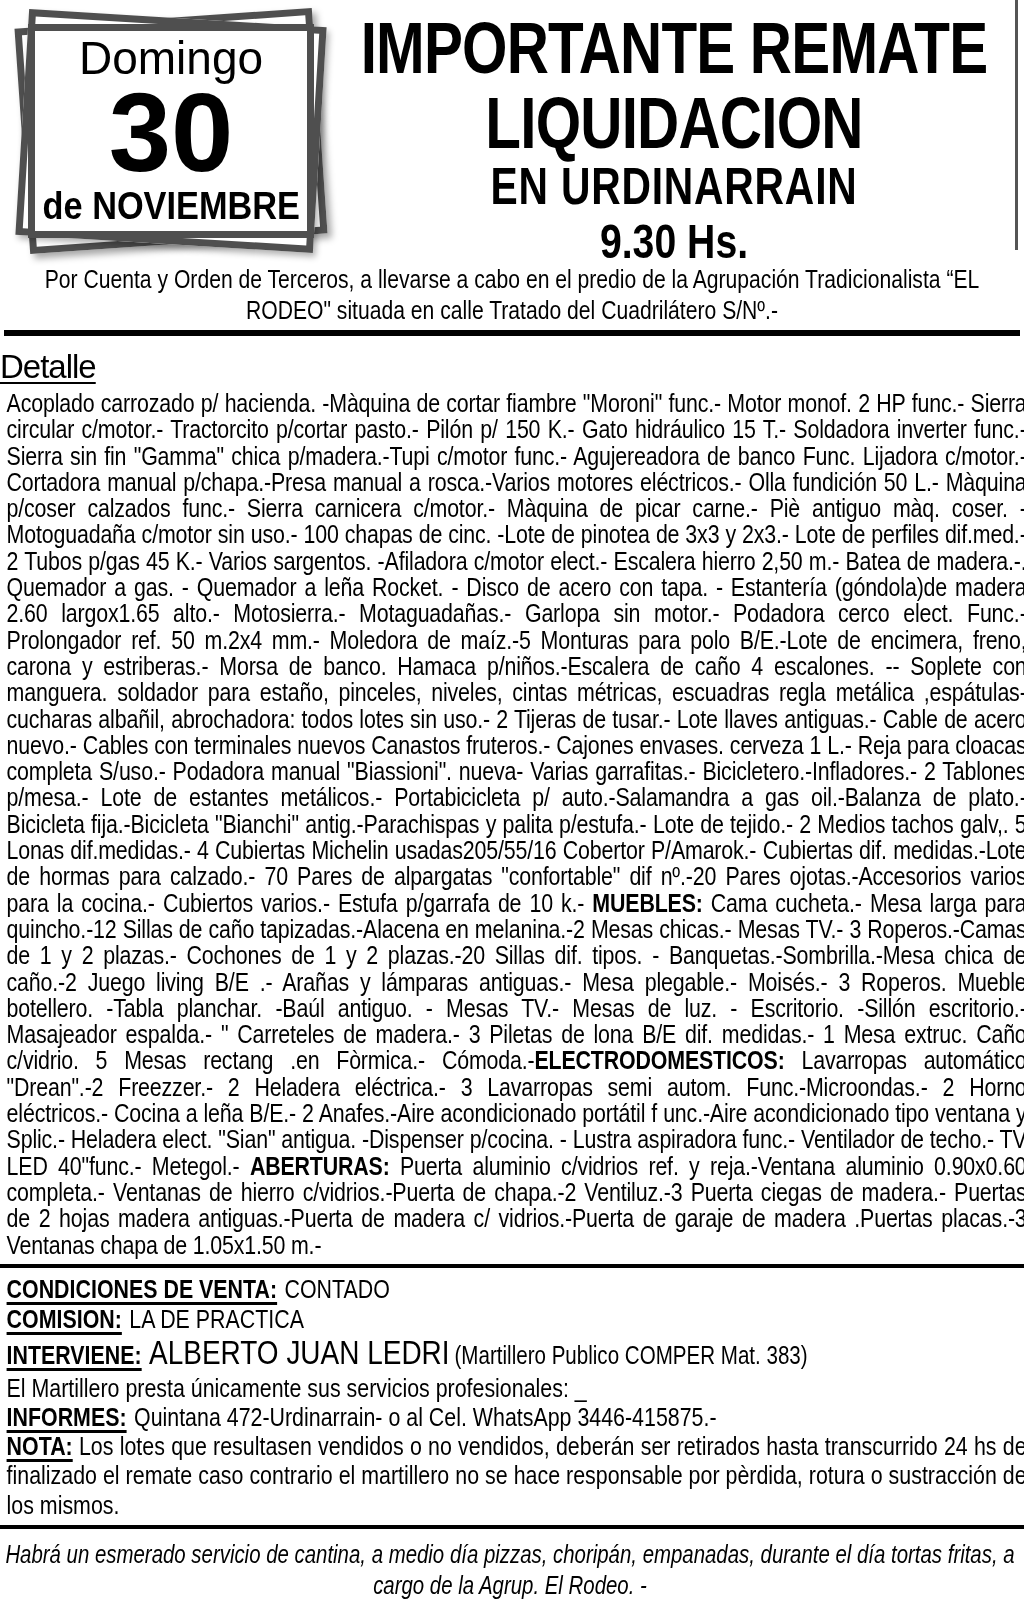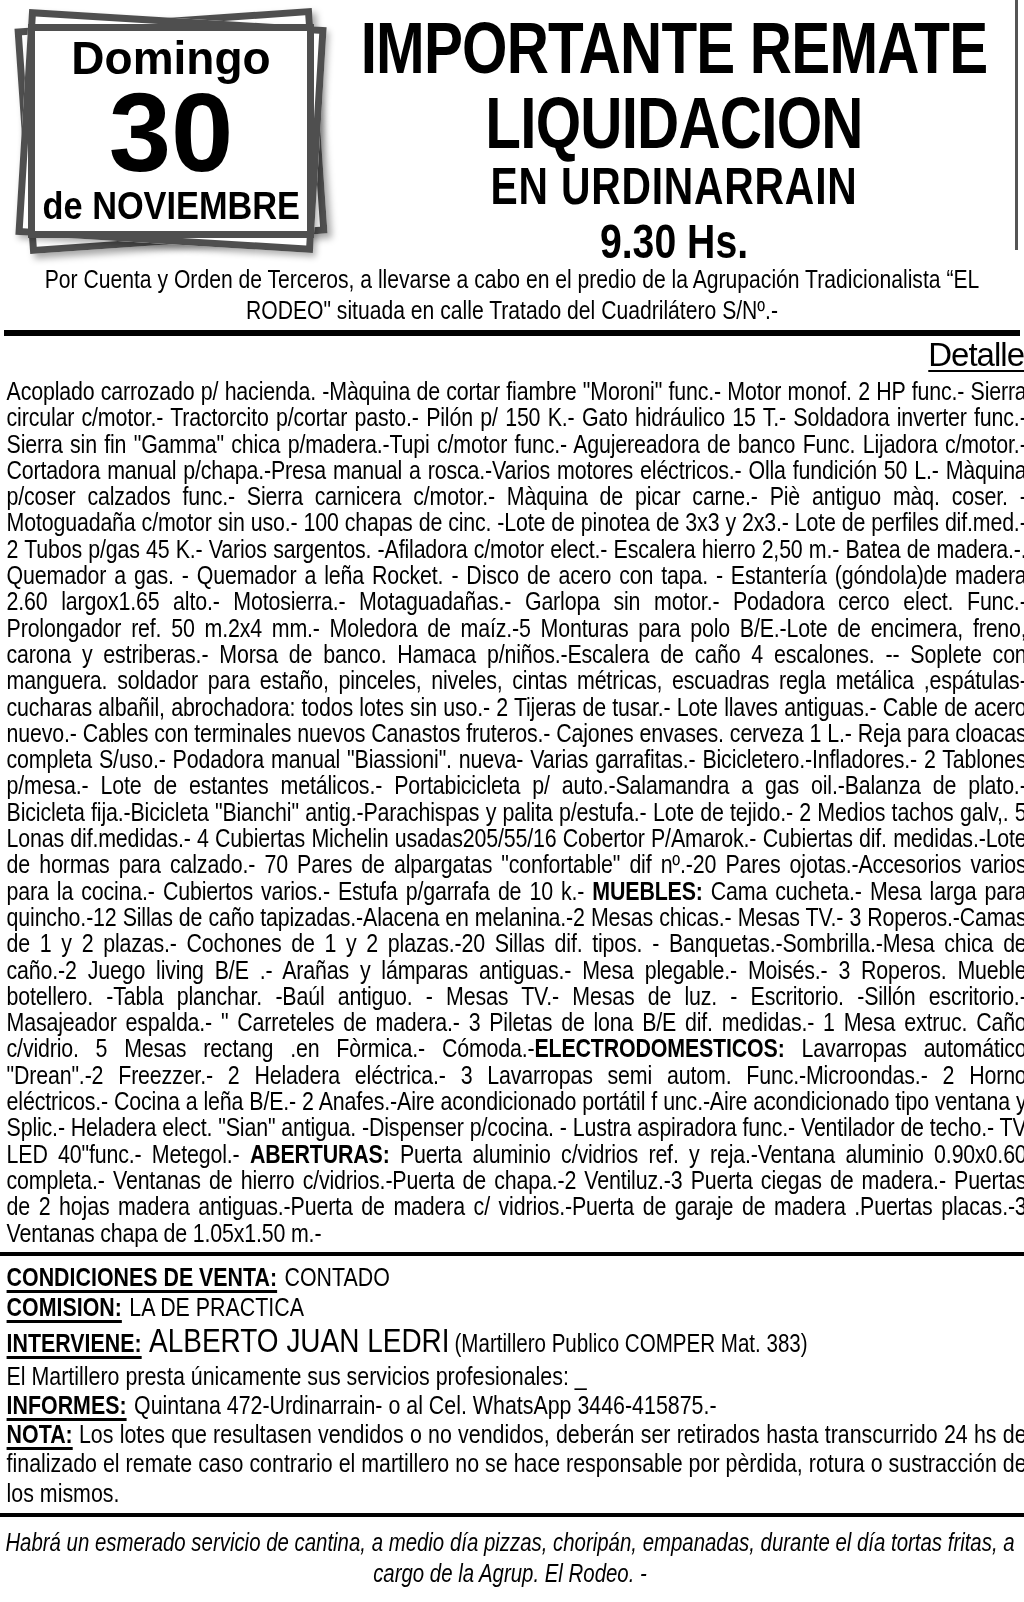--- a/index.html
+++ b/index.html
@@ -16,21 +16,21 @@
   .header { position: relative; height: 262px; }
 
   .badge { position: absolute; left: 14px; top: 8px; width: 314px; height: 248px; }
   .badge .frame { position: absolute; left: 8px; top: 10px; right: 8px; bottom: 12px;
                   background: #fff; border: 7px solid #4f4f4f; }
   .badge .frame.f1 { transform: rotate(-4deg); box-shadow: 4px 5px 7px rgba(0,0,0,.35); }
   .badge .frame.f2 { transform: rotate(3.5deg); box-shadow: 3px 4px 6px rgba(0,0,0,.3); }
   .badge .main { position: absolute; left: 14px; top: 16px; right: 14px; bottom: 18px;
                  background: #fff; border: 7px solid #4f4f4f;
                  display: flex; flex-direction: column; align-items: center; justify-content: center; }
-  .badge .day-name  { font-weight: bold; font-size: 46px; line-height: 50px; }
+  .badge .day-name  { font-weight: normal; font-size: 46px; line-height: 50px; }
   .badge .day-num   { font-weight: bold; font-size: 112px; line-height: 100px; text-align: right; }
   .badge .month     { font-weight: bold; font-size: 39px; line-height: 46px;
                       transform: scaleX(.88); white-space: nowrap; }
 
   .title-block { position: absolute; left: 336px; top: 10px; width: 845px;
                  transform: scaleX(.8); transform-origin: 0 0; text-align: center; }
   .title-l1 { font-weight: bold; font-size: 73px; line-height: 76px; letter-spacing: -1px; white-space: nowrap; }
   .title-l2 { font-weight: bold; font-size: 73px; line-height: 73px; letter-spacing: -1px; }
   .title-l3 { font-weight: bold; font-size: 51px; line-height: 56px; letter-spacing: 1px; }
   .title-l4 { font-weight: bold; font-size: 49px; line-height: 52px; }
@@ -41,21 +41,21 @@
   .nw { transform-origin: 0 0; }
 
   .intro { width: 1260px; transform: scaleX(.8127);
            font-size: 26px; line-height: 31px; text-align: center; margin-top: 2px; }
 
   .rule { background: #000; margin: 0; }
   .rule.r1 { height: 6px; margin: 4px 4px 0 4px; }
   .rule.r2 { height: 4px; margin: 6px 0 0 0; }
   .rule.r3 { height: 4px; margin: 5px 0 0 0; }
 
-  .detalle-head-wrap { text-align: right; margin: 0 0 2px 0; }
+  .detalle-head-wrap { text-align: left; margin: 12px 0 2px 0; }
   .detalle-head { font-size: 33px; line-height: 38px; letter-spacing: -1px;
                   text-decoration: underline; text-decoration-thickness: 2px; text-underline-offset: 4px; }
 
   .detalle-body { width: 1240px; transform: scaleX(.8226);
                   font-size: 26px; line-height: 26.3px; text-align: justify;
                   margin: 4px 0 0 0; padding: 0 2px 0 8px; letter-spacing: -0.2px; }
   .detalle-body b { font-weight: bold; }
 
   
   .conditions { width: 1240px; transform: scaleX(.8226);

